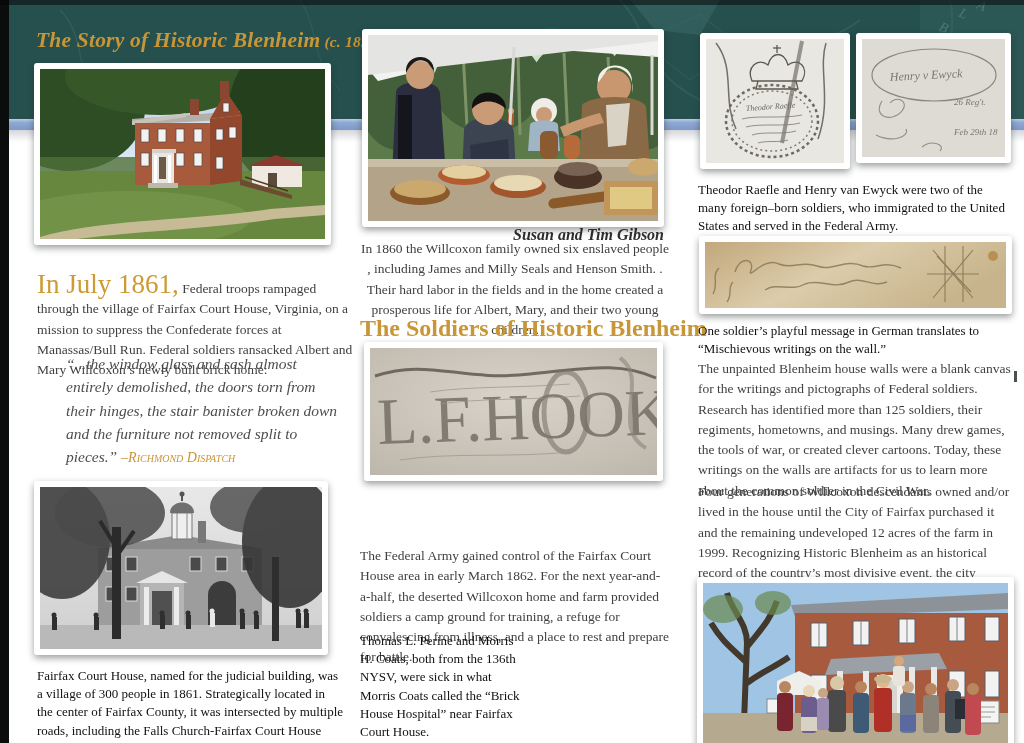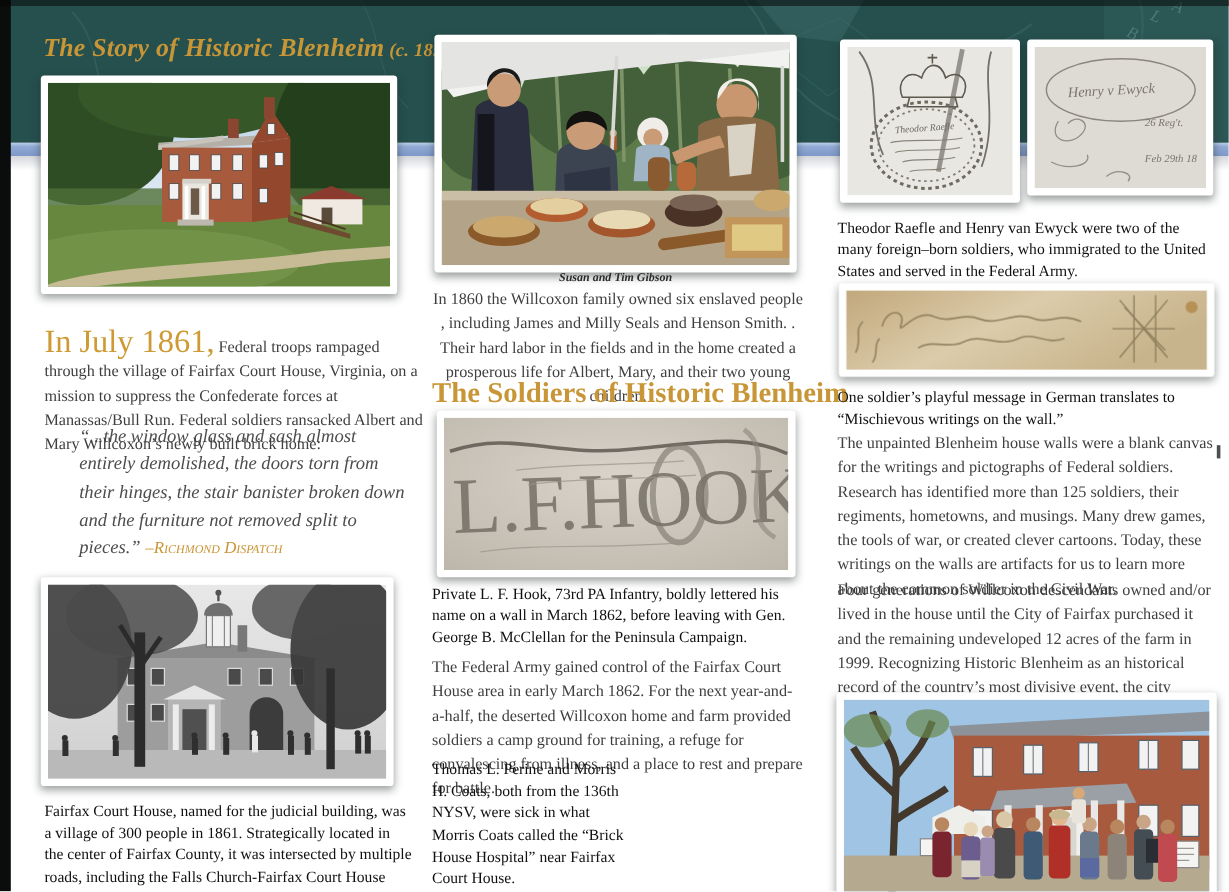--- a/index.html
+++ b/index.html
@@ -24,21 +24,21 @@
   .photo{position:absolute;background:#fff;border:6px solid #fff;border-radius:3px;
          box-shadow:0 3px 7px rgba(30,40,40,.45);z-index:10;overflow:hidden;}
   .photo svg{display:block;}
 
   
   .body-text{color:#3f3f3f;font-size:13.5px;line-height:1.5;z-index:6;}
   .lead{color:#cd9a33;font-size:27px;line-height:1;}
   .quote{color:#4d4d4d;font-style:italic;font-size:15.5px;line-height:1.5;}
   .quote-attr{color:#c89637;font-weight:normal;font-variant:small-caps;font-size:14px;}
   .bold-cap{color:#101010;font-weight:normal;font-size:13px;line-height:1.4;z-index:6;}
-  .credit{color:#2e2e2e;font-style:italic;font-size:10px;text-align:center;z-index:6;}
+  .credit{color:#2e2e2e;font-style:italic;font-size:16px;text-align:right;z-index:6;}
   .credit.b{font-weight:bold;}
   .gold-h{color:#c89637;font-size:24px;font-weight:600;z-index:6;}
   .speck{position:absolute;left:1014px;top:371px;width:3px;height:11px;background:#4a4f52;z-index:6;}
 </style>
 </head>
 <body>
 
 <div class="page">
 
   <div class="band">
@@ -302,21 +302,20 @@
       <ellipse cx="196" cy="64" rx="22" ry="40" fill="none" stroke="#7a756b" stroke-width="5" opacity="0.6"></ellipse>
       <path d="M250 10 C 280 30, 240 80, 276 100" stroke="#8a857b" stroke-width="4" fill="none" opacity="0.6"></path>
       <g stroke="#98928a" stroke-width="1" fill="none" opacity="0.7">
         <path d="M60 44 C 100 38, 150 40, 200 36"></path>
         <path d="M70 56 C 110 50, 160 52, 210 48"></path>
         <path d="M30 112 C 80 104, 140 110, 200 104"></path>
       </g>
     </svg>
   </div>
 
-  <div class="abs bold-cap" style="left:360px;top:486px;width:310px;">Private L. F. Hook, 73rd PA Infantry, boldly lettered his name on a wall in March 1862, before leaving with Gen. George B. McClellan for the Peninsula Campaign.</div>
 
   <div class="abs body-text" style="left:360px;top:546px;width:310px;">The Federal Army gained control of the Fairfax Court House area in early March 1862.  For the next year-and-a-half, the deserted Willcoxon home and farm provided soldiers a camp ground for training, a refuge for convalescing from illness, and a place to rest and prepare for battle.</div>
 
   <div class="abs bold-cap" style="left:360px;top:632px;width:160px;">Thomas L. Perine and Morris H. Coats, both from the 136th NYSV, were sick in what Morris Coats called the “Brick House Hospital” near Fairfax Court House.</div>
 
 
   <div class="photo" style="left:700px;top:33px;">
     <svg width="138" height="124" viewBox="0 0 138 124">
       <rect width="138" height="124" fill="#e9e7e1"></rect>
       <g stroke="#55524c" fill="none" opacity="0.8">

